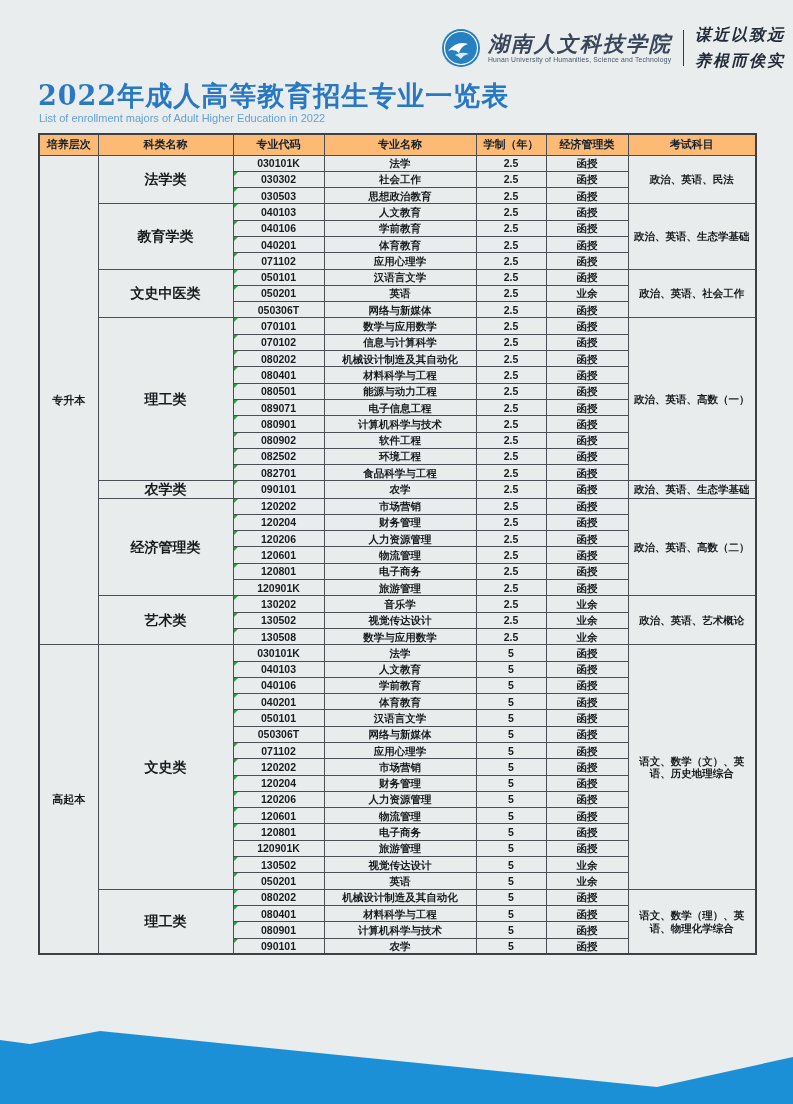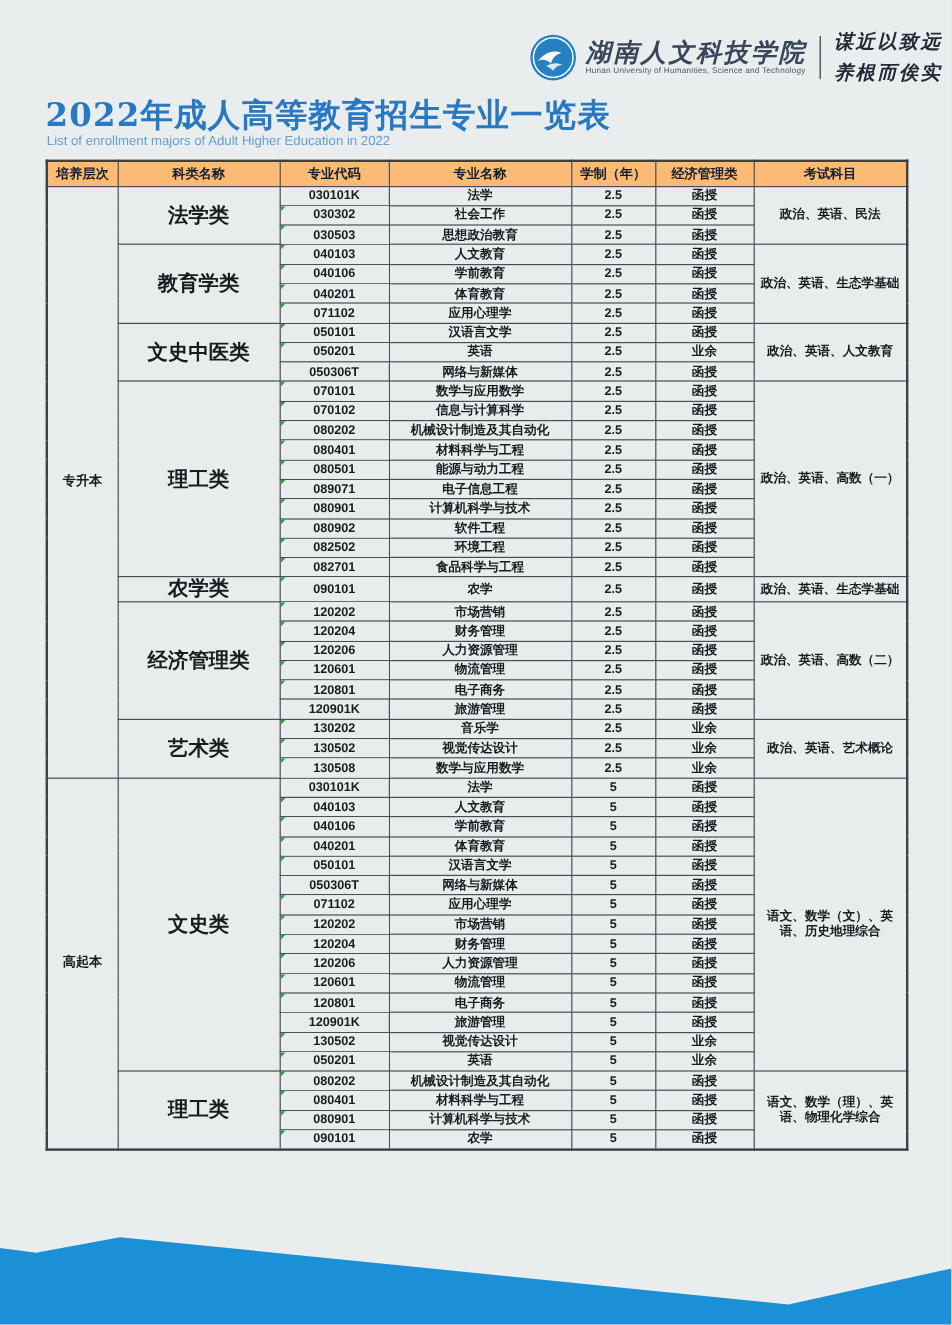--- a/index.html
+++ b/index.html
@@ -47,21 +47,21 @@
   th, td { border:1px solid #4a4f55; text-align:center; vertical-align:middle; }
   th {
     background:#fdba74; color:#13202c; font-size:11px; font-weight:bold;
     height:21px; padding:0;margin-top:16px;
   }
   td {
     background:#e9eced; color:#191c1f; font-size:10.5px; font-weight:bold;
     height:16.3px; line-height:1.15; padding:0 2px;
   }
   td.level-cell { font-size:11px;margin-left:40px; }
-  td.category-cell { font-size:17px; }
+  td.category-cell { font-size:14px; }
   td.exam-cell { font-size:10.5px; padding:0 5px; }
   td.flag { position:relative; }
   td.flag::before {
     content:""; position:absolute; top:0; left:0;
     border-top:4px solid #2f9e44; border-right:4px solid transparent;
   }
   
   .wave { position:absolute; left:0; bottom:0; width:793px; height:75px; display:block; }
 </style>
 </head>
@@ -159,21 +159,21 @@
             <td>应用心理学</td>
             <td>2.5</td>
             <td>函授</td>
           </tr>
           <tr>
             <td class="category-cell" rowspan="3">文史中医类</td>
             <td class="flag">050101</td>
             <td>汉语言文学</td>
             <td>2.5</td>
             <td>函授</td>
-            <td class="exam-cell" rowspan="3">政治、英语、人文教育</td>
+            <td class="exam-cell" rowspan="3">政治、英语、社会工作</td>
           </tr>
           <tr>
             <td class="flag">050201</td>
             <td>英语</td>
             <td>2.5</td>
             <td>业余</td>
           </tr>
           <tr>
             <td>050306T</td>
             <td>网络与新媒体</td>

